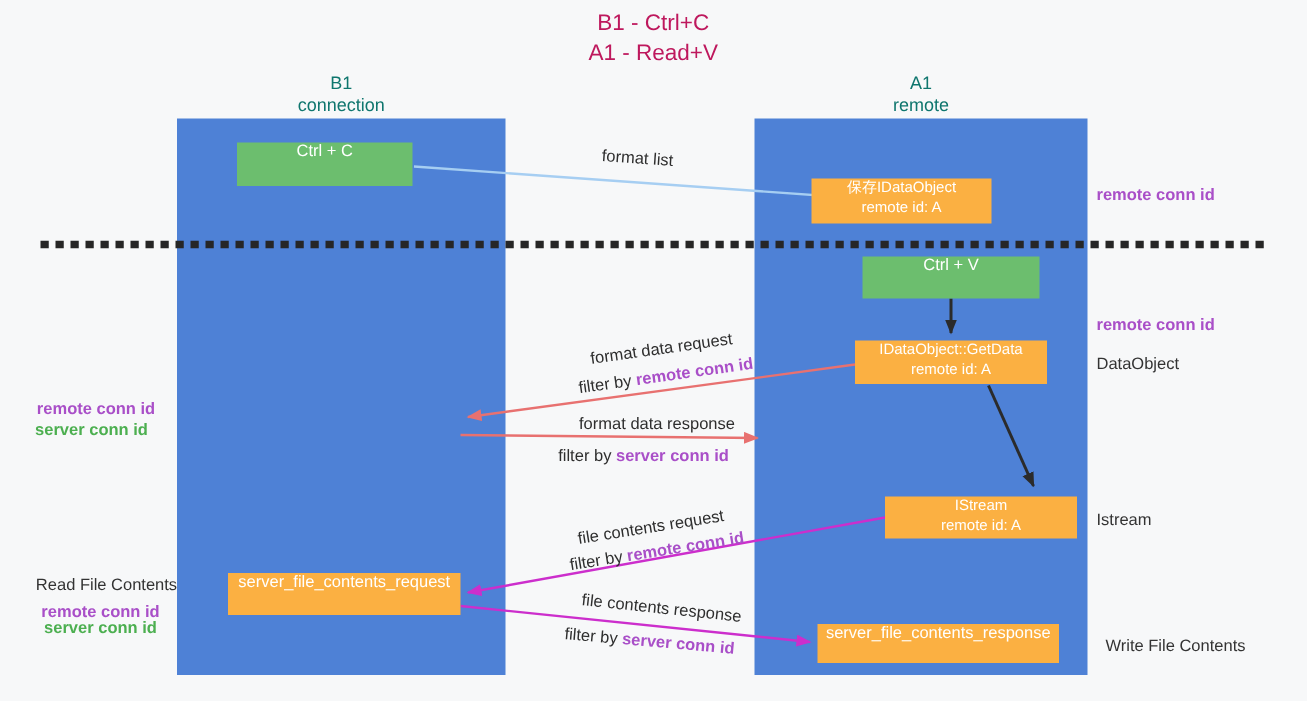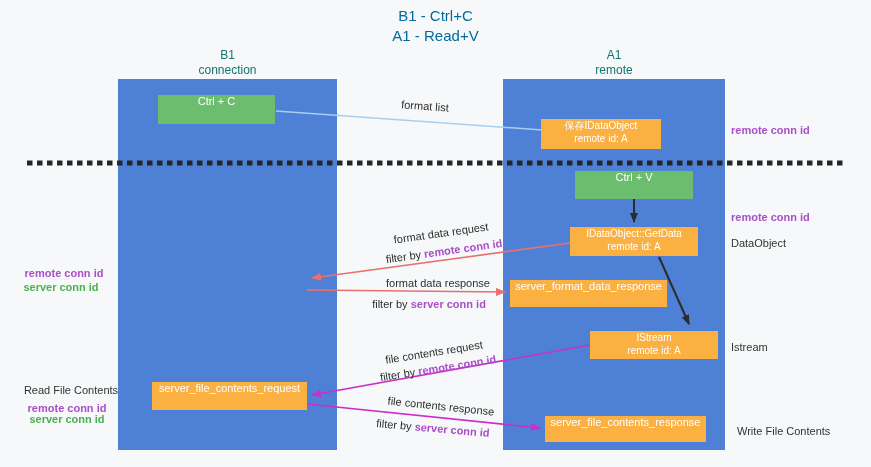--- a/index.html
+++ b/index.html
@@ -1,19 +1,19 @@
 <!DOCTYPE html>
 <html><head>
 <meta charset="utf-8">
 <style>
   html,body{margin:0;padding:0;}
   body{font-family:"Liberation Sans",sans-serif;background:#f7f8f9;}
   .canvas{position:relative;width:871px;height:467px;background:#f7f8f9;overflow:hidden;}
   .abs{position:absolute;}
-  .title{top:6px;left:0;width:871px;text-align:center;font-size:15px;line-height:20px;color:#0369a1;}
+  .title{top:6px;left:0;width:871px;text-align:center;font-size:15px;line-height:20px;color:#be185d;}
   .lane-header{top:48px;text-align:center;font-size:12px;line-height:15px;color:#0f766e;}
   .lane{top:79px;height:371px;background:#4E81D6;}
   .node{display:flex;flex-direction:column;align-items:center;justify-content:flex-start;
         color:#fff;text-align:center;font-size:11px;line-height:13px;white-space:nowrap;}
   .node.small{font-size:10px;}
   .green{background:#6CBE6E;}
   .orange{background:#FBB042;}
   svg.overlay{position:absolute;top:0;left:0;pointer-events:none;}
   .lbl{font-size:11px;color:#2e2e2e;white-space:nowrap;transform-origin:center center;}
   .center{transform:translate(-50%,-50%);}
@@ -89,23 +89,20 @@
   <div class="abs node green" style="left:575px;top:171px;width:118px;height:28px;">
     <div>Ctrl + V</div>
   </div>
 
   <div class="abs node orange small" style="left:570px;top:227px;width:128px;height:29px;">
     <div>IDataObject::GetData</div>
     <div>remote id: A</div>
   </div>
 
 
-  <div class="abs node orange" style="left:510px;top:280px;width:157px;height:27px;">
-    <div>server_format_data_response</div>
-  </div>
 
   <div class="abs node orange small" style="left:590px;top:331px;width:128px;height:28px;">
     <div>IStream</div>
     <div>remote id: A</div>
   </div>
 
   <div class="abs node orange" style="left:152px;top:382px;width:155px;height:28px;">
     <div>server_file_contents_request</div>
   </div>
 

